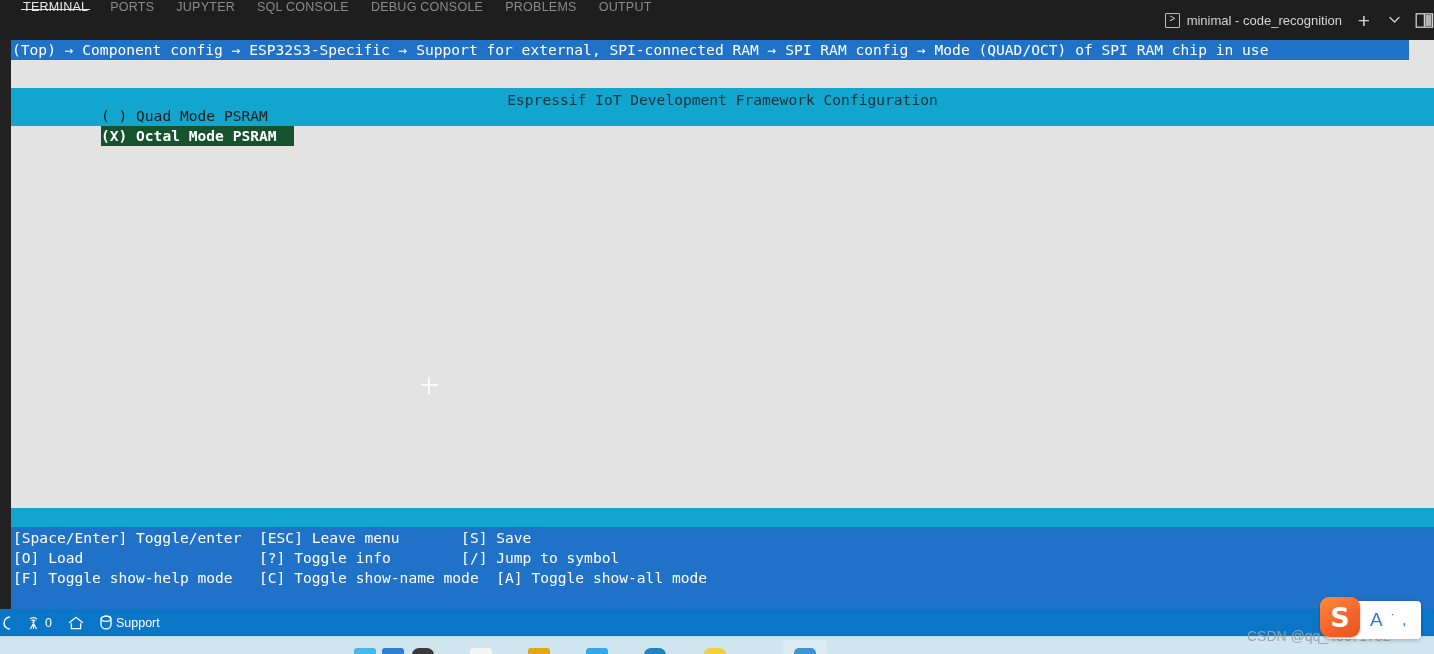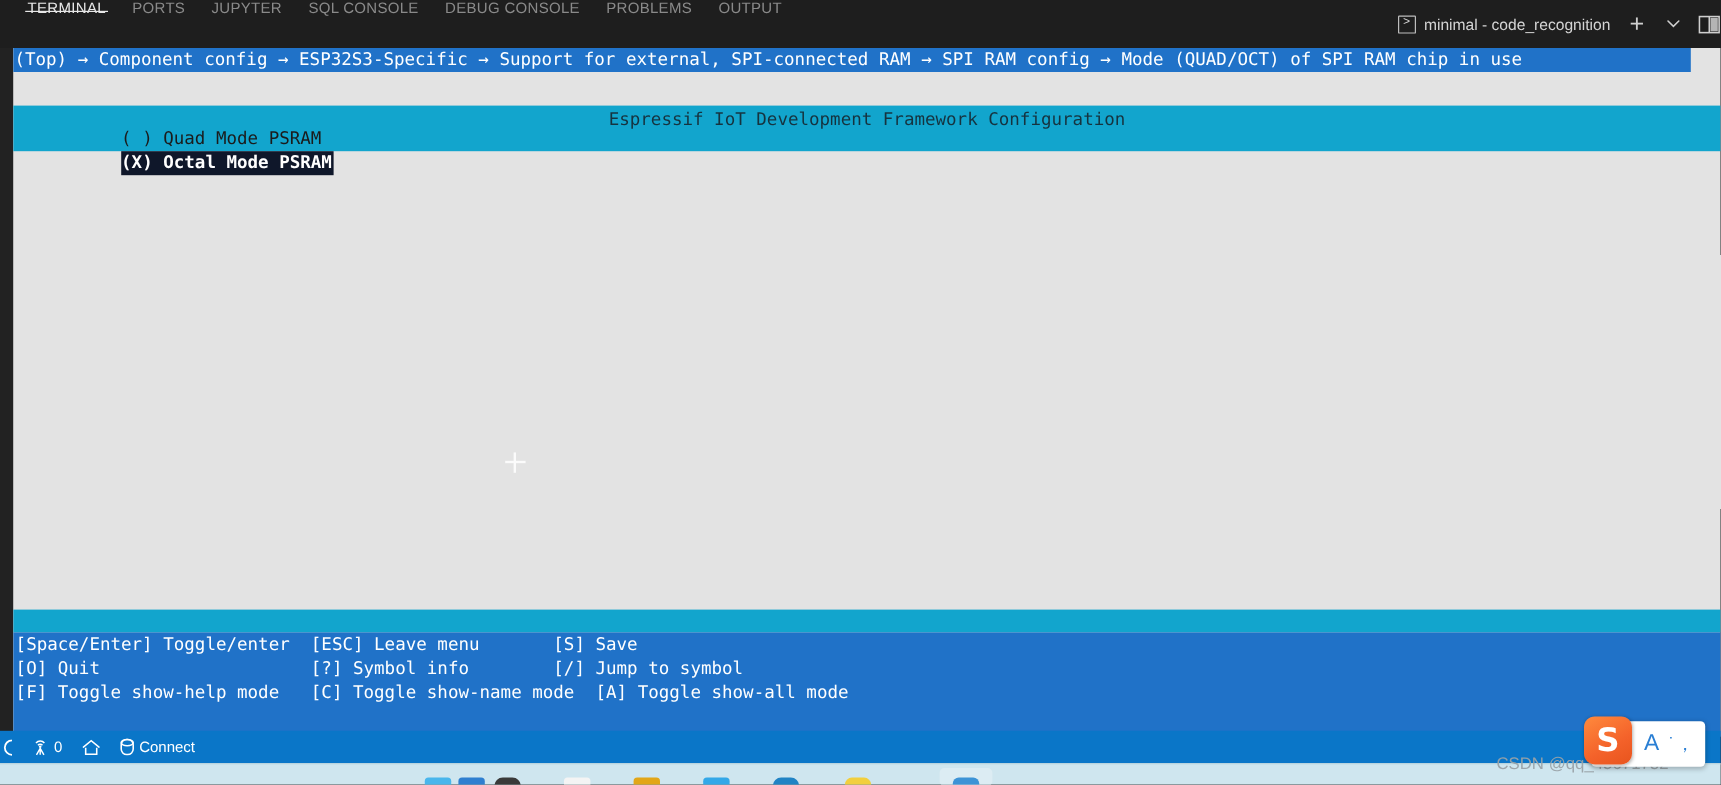--- a/index.html
+++ b/index.html
@@ -162,24 +162,24 @@
     white-space: pre;
     padding-left: 2px;
     color: #1b1b1b;
     cursor: pointer;
   }
   .tui-row > span {
     display: inline-block;
     white-space: pre;
   }
   .tui-row.selected > span {
-    background: #0f172a;
+    background: #14532d;
     color: #ffffff;
     font-weight: bold;
-    padding-right: 1px;
+    padding-right: 17px;
   }
 
   
   .tui-sep {
     position: absolute;
     left: 0; top: 468px;
     width: 1423px; height: 19px;
     background: #12a5cd;
   }
 
@@ -383,21 +383,21 @@
         </div>
         <div class="tui-row selected">
           <span>(X) Octal Mode PSRAM</span>
         </div>
       </div>
 
       <div class="tui-sep"></div>
 
       <div class="tui-footer">
         <div class="frow">[Space/Enter] Toggle/enter  [ESC] Leave menu       [S] Save</div>
-        <div class="frow">[O] Quit                    [?] Symbol info        [/] Jump to symbol</div>
+        <div class="frow">[O] Load                    [?] Toggle info        [/] Jump to symbol</div>
         <div class="frow">[F] Toggle show-help mode   [C] Toggle show-name mode  [A] Toggle show-all mode</div>
       </div>
 
       <div class="crosshair"></div>
     </div>
   </div>
 
   <div class="statusbar">
     <div class="sb-item clipped">
       <svg width="14" height="14" viewBox="0 0 14 14" fill="none" aria-hidden="true">
@@ -421,21 +421,21 @@
         <path d="M3.4 7.2 L3.4 12.6 L12.6 12.6 L12.6 7.2" stroke="#ffffff" stroke-width="1.3"></path>
       </svg>
     </div>
     <div class="sb-item">
       <span>
         <svg width="12" height="15" viewBox="0 0 12 15" fill="none" aria-hidden="true">
           <rect x="1" y="1.2" width="10" height="12.6" rx="4.6" stroke="#ffffff" stroke-width="1.3"></rect>
           <ellipse cx="6" cy="3.8" rx="5" ry="2.6" stroke="#ffffff" stroke-width="1.3" fill="none"></ellipse>
         </svg>
       </span>
-      <span>Connect</span>
+      <span>Support</span>
     </div>
   </div>
 
   <div class="taskbar">
     <div class="tb-icon" style="left:354px;background:#49b6ec;"></div>
     <div class="tb-icon" style="left:382px;background:#2f7fd0;"></div>
     <div class="tb-icon" style="left:412px;background:#3a3a3a;border-radius:7px;"></div>
     <div class="tb-icon" style="left:470px;background:#f4f4f4;"></div>
     <div class="tb-icon" style="left:528px;background:#e2a617;"></div>
     <div class="tb-icon" style="left:586px;background:#33a8e8;"></div>

